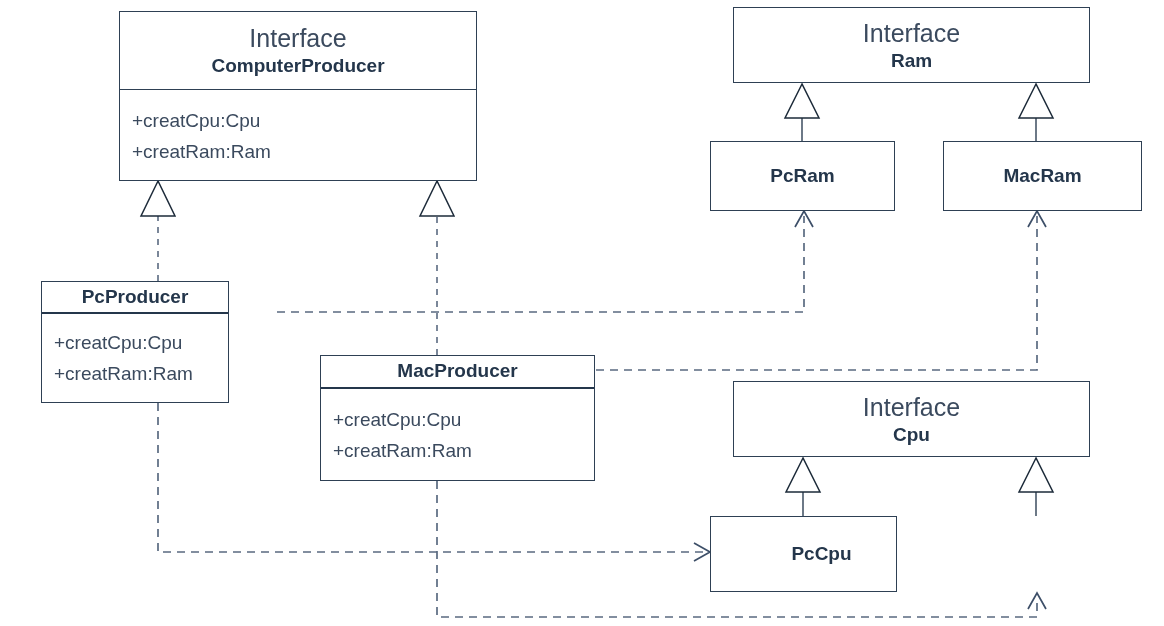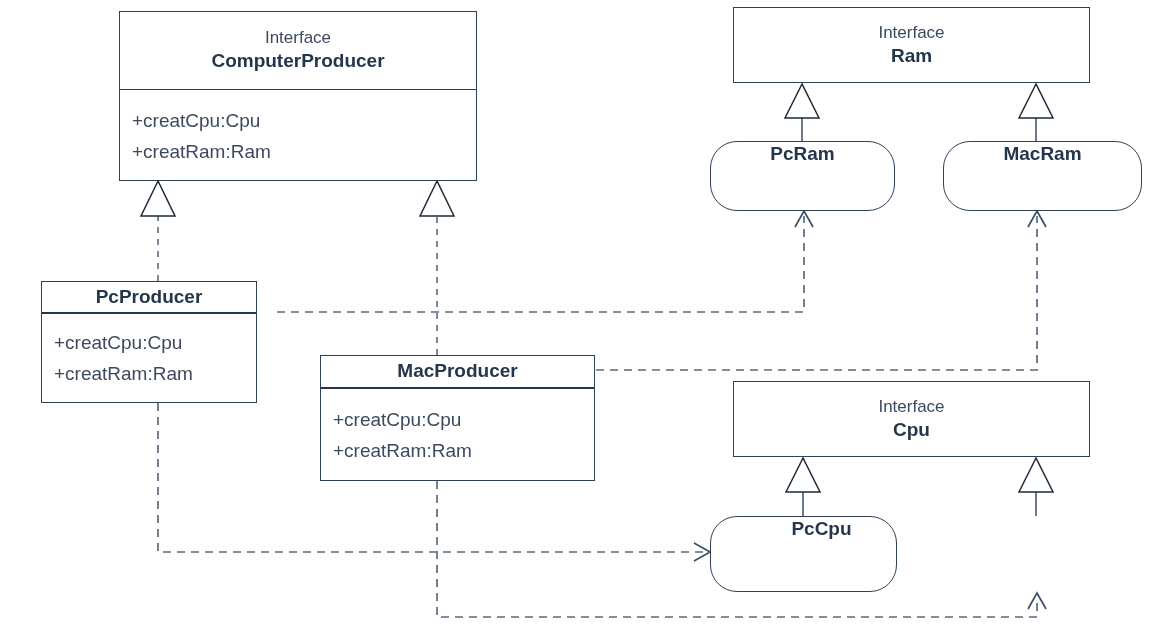--- a/index.html
+++ b/index.html
@@ -36,21 +36,21 @@
   .node-head {
     box-sizing: border-box;
     text-align: center;
     color: #2e4054;
     display: flex;
     flex-direction: column;
     align-items: center;
     justify-content: center;
   }
   .stereo {
-    font-size: 17px;
+    font-size: 25px;
     font-weight: 400;
     color: #3b4a5e;
     line-height: 1.28;
   }
   .cls-name {
     font-size: 19px;
     font-weight: bold;
     color: #24364b;
     line-height: 1.3;
   }
@@ -69,23 +69,22 @@
   }
   .member {
     font-size: 19px;
     color: #3b4a5e;
     line-height: 1.62;
     white-space: nowrap;
     text-align: left;
   }
   .simple-node {
     display: flex;
-    align-items: flex-start;
+    align-items: center;
     justify-content: center;
-    border-radius: 27px;
   }
 </style>
 </head>
 <body>
 
 <div id="canvas">
 
   <svg id="edge-layer" viewBox="0 0 1164 626" width="1164" height="626" xmlns="http://www.w3.org/2000/svg">
 
     <g>
@@ -158,21 +157,21 @@
   </div>
 
   <div class="node simple-node" style="left:710px; top:141px; width:185px; height:70px;">
     <div class="cls-name">PcRam</div>
   </div>
 
   <div class="node simple-node" style="left:943px; top:141px; width:199px; height:70px;">
     <div class="cls-name">MacRam</div>
   </div>
 
-  <div class="node" style="left:41px; top:281px; width:216px; height:122px;">
+  <div class="node" style="left:41px; top:281px; width:188px; height:122px;">
     <div class="node-head" style="height:30px;">
       <div class="cls-name">PcProducer</div>
     </div>
     <div class="node-body divider-thick" style="height:90px;">
       <div class="member">+creatCpu:Cpu</div>
       <div class="member">+creatRam:Ram</div>
     </div>
   </div>
 
   <div class="node" style="left:320px; top:355px; width:275px; height:126px;">

